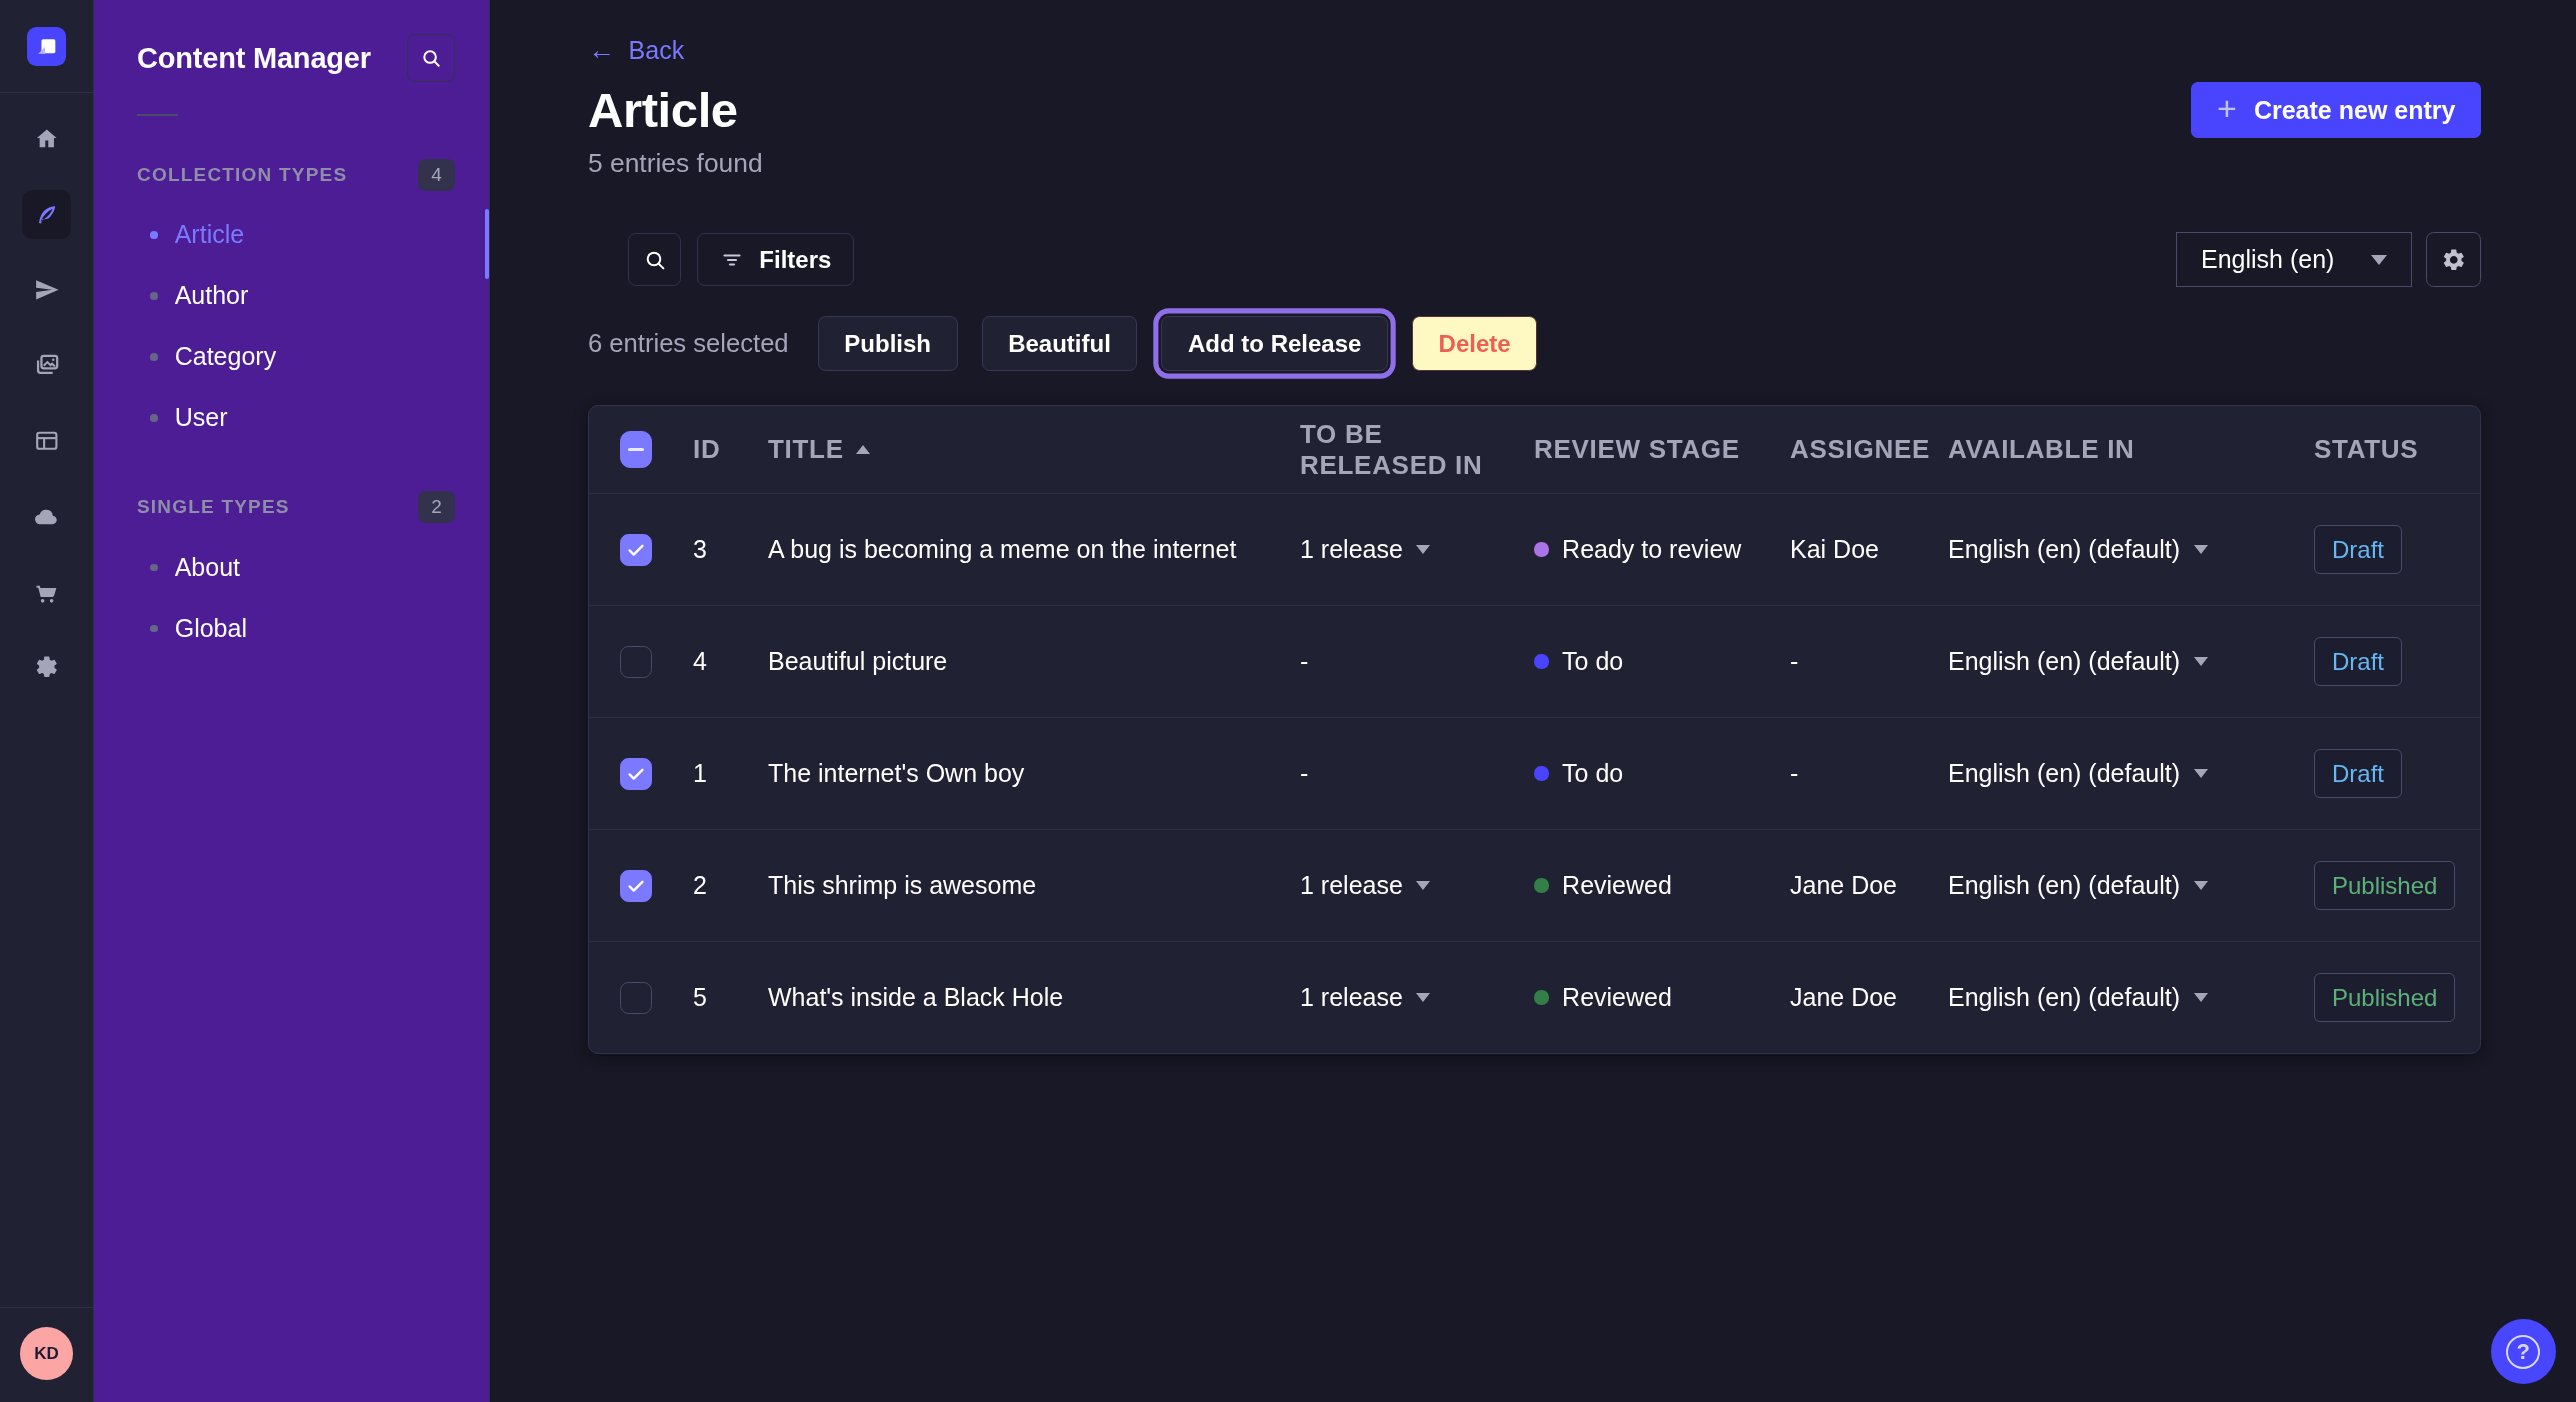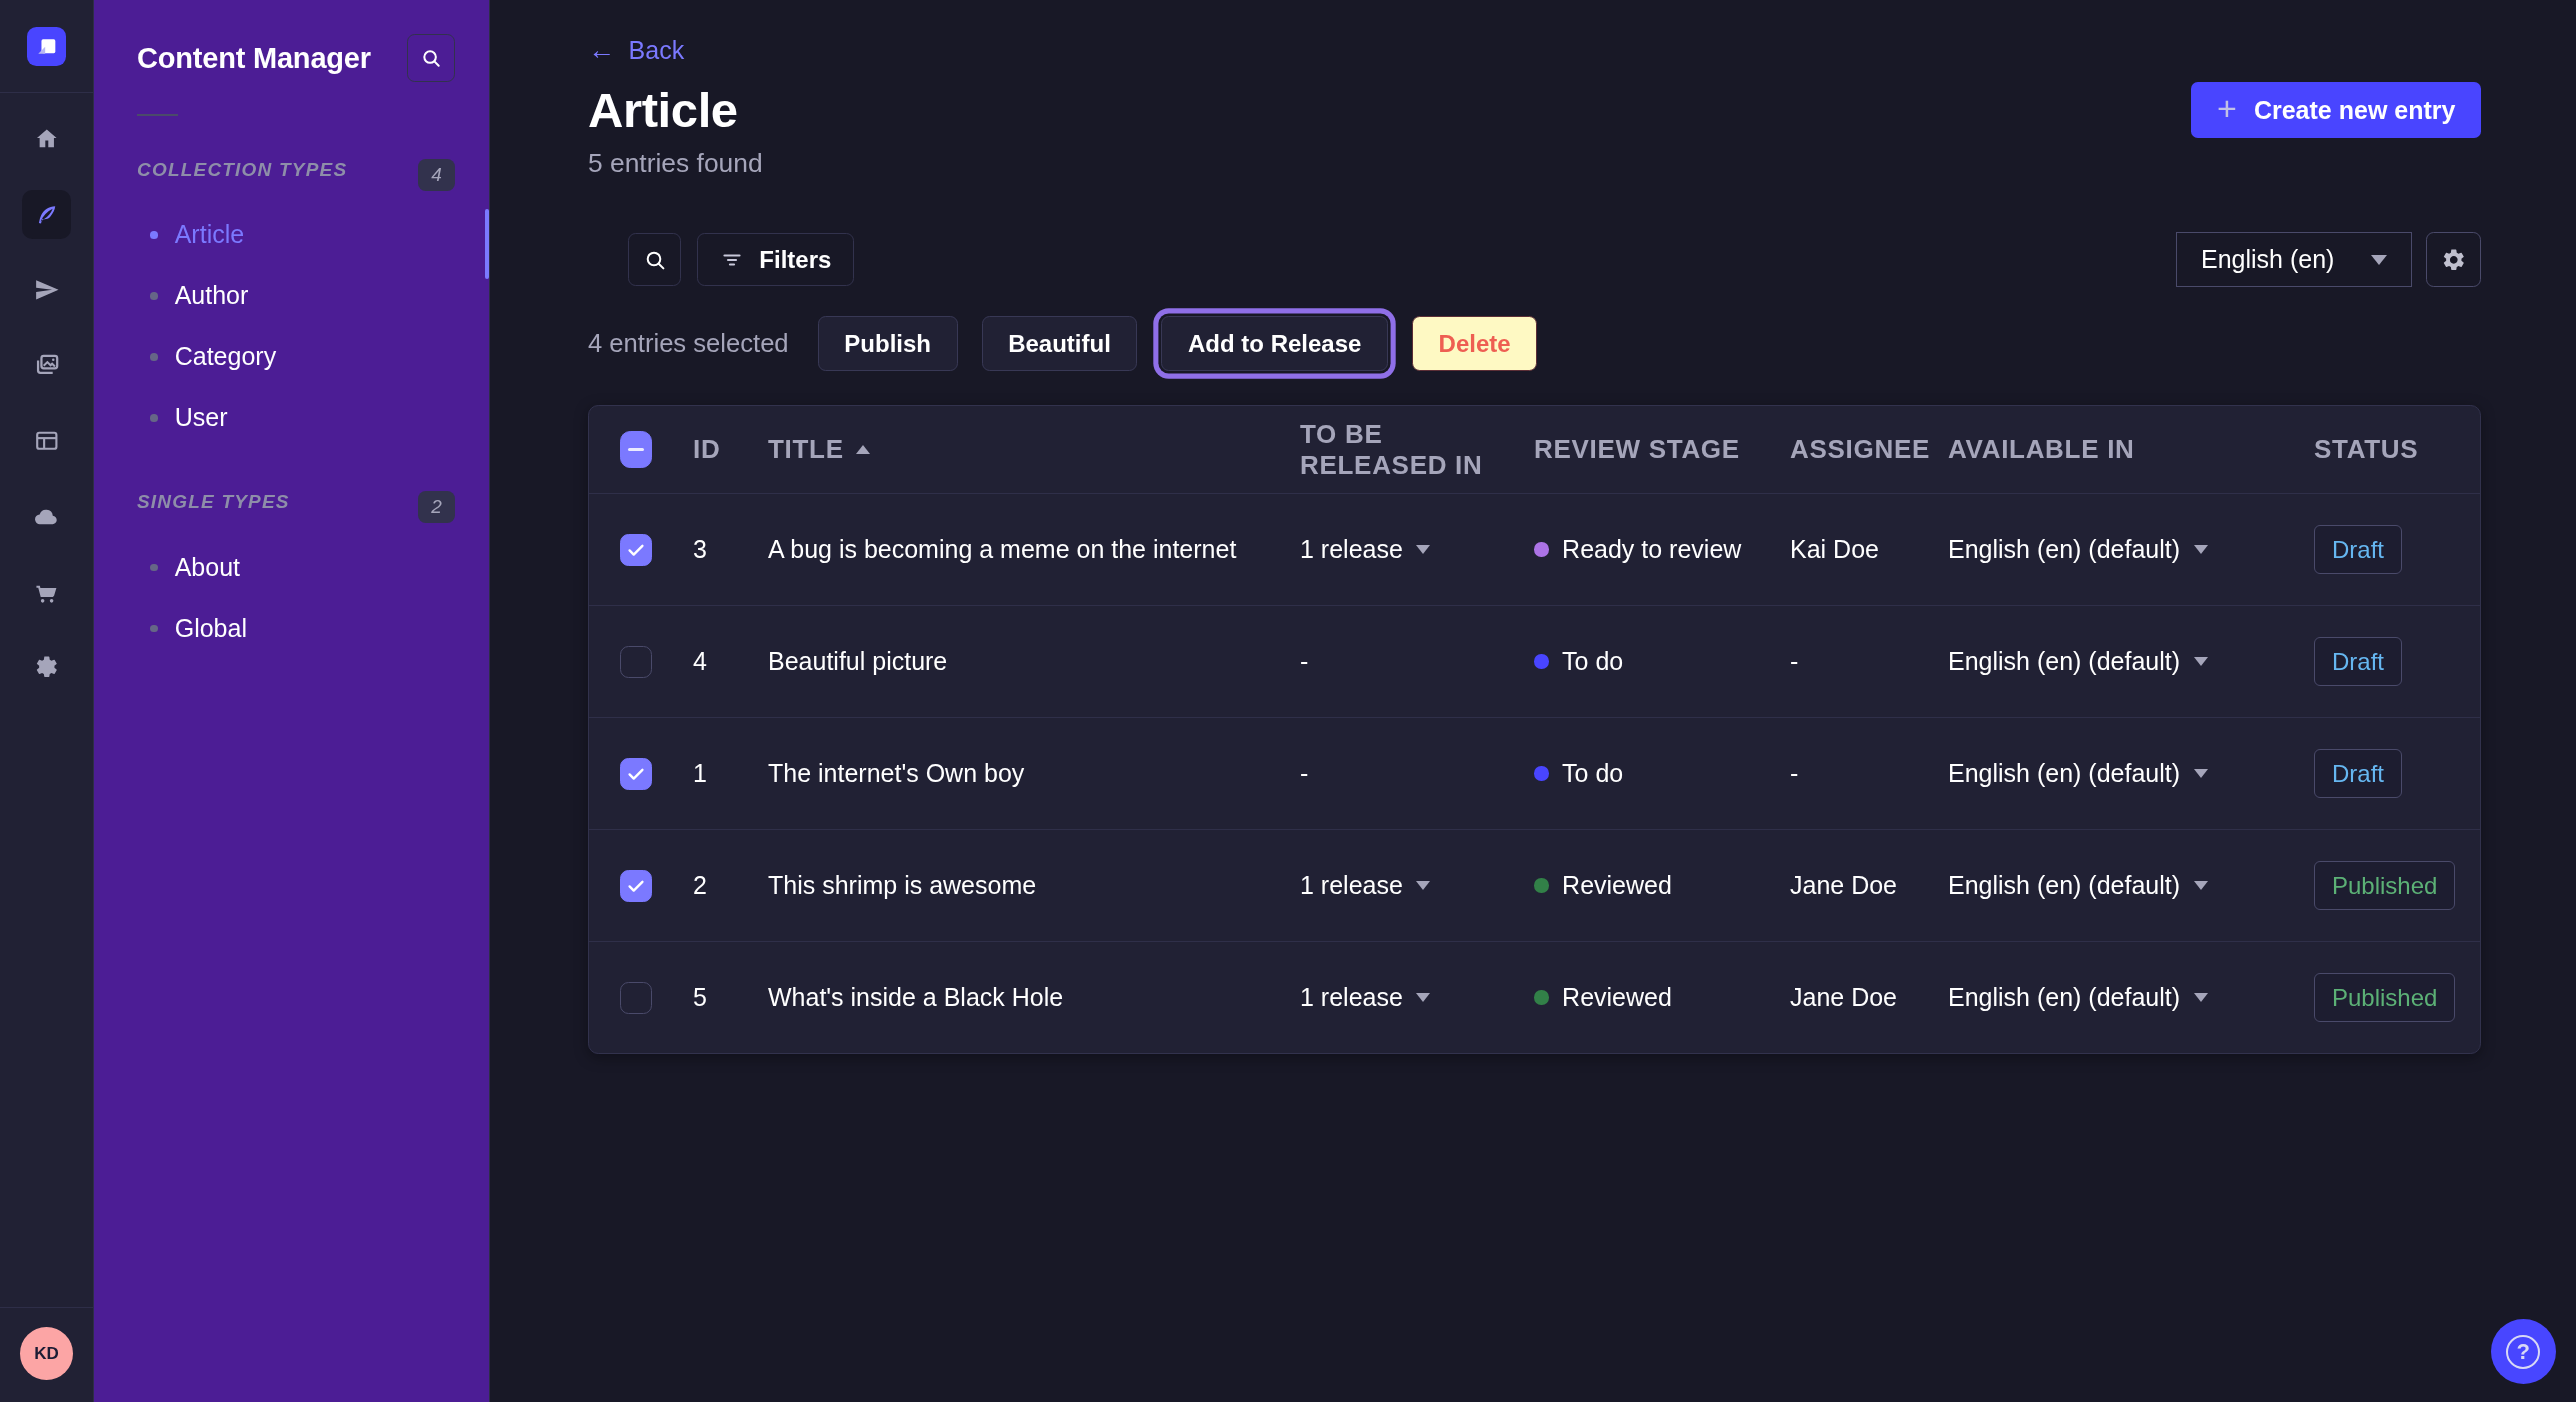--- a/index.html
+++ b/index.html
@@ -25,21 +25,21 @@
 
   
   .subnav { width:396px; background:#4c1d95; border-right:0.9px solid #2e2e48;
     flex-shrink:0; position:relative; }
   .subnav-head { padding:34px 34px 0 43px; display:flex; align-items:center; justify-content:space-between; }
   .subnav-title { font-size:29px; font-weight:bold; letter-spacing:-0.2px; }
   .subnav-search { width:48px; height:48px; border:0.9px solid #32324d; border-radius:7.7px;
     background:transparent; color:#ffffff; display:flex; align-items:center; justify-content:center; cursor:pointer; }
   .subnav-divider { width:41px; height:1.7px; background:#4a4a6a; margin:32px 0 0 43px; }
   .section { margin-top:43px; }
-  .section-head { display:flex; align-items:flex-start; justify-content:space-between; padding:0 34px 0 43px;font-style:italic; }
+  .section-head { display:flex; align-items:center; justify-content:space-between; padding:0 34px 0 43px; }
   .section-label { font-size:19px; font-weight:bold; letter-spacing:1.2px; color:#8e8ea9; text-transform:uppercase; }
   .section-badge { min-width:37px; height:32px; padding:0 8.5px; background:#32324d; border-radius:7.7px;
     color:#a5a5ba; font-size:19px; display:flex; align-items:center; justify-content:center; }
   .section-items { margin-top:13.6px; }
   .nav-item { height:61px; display:flex; align-items:center; padding-left:56px; cursor:pointer; font-size:25px; color:#ffffff; }
   .nav-item .dot { width:7.7px; height:7.7px; border-radius:50%; background:#666687; margin-right:17px; flex-shrink:0; }
   .nav-item.active { color:#7b79ff; }
   .nav-item.active .dot { background:#7b79ff; }
   .subnav-scroll-indicator { position:absolute; right:0; top:209px; width:4.3px; height:70px;
     background:#7b79ff; border-radius:2.6px; }
@@ -276,21 +276,21 @@
         </button>
         <button class="gear-btn">
           <svg width="25.6" height="25.6" viewBox="0 0 24 24" fill="currentColor">
               <path d="M19.14 12.94c.04-.3.06-.61.06-.94s-.02-.64-.07-.94l2.03-1.58a.49.49 0 0 0 .12-.61l-1.92-3.32a.488.488 0 0 0-.59-.22l-2.39.96c-.5-.38-1.03-.7-1.62-.94l-.36-2.54a.484.484 0 0 0-.48-.41h-3.84c-.24 0-.43.17-.47.41l-.36 2.54c-.59.24-1.13.57-1.62.94l-2.39-.96c-.22-.08-.47 0-.59.22L2.74 8.87c-.12.21-.08.47.12.61l2.03 1.58c-.05.3-.09.63-.09.94s.02.64.07.94l-2.03 1.58a.49.49 0 0 0-.12.61l1.92 3.32c.12.22.37.29.59.22l2.39-.96c.5.38 1.03.7 1.62.94l.36 2.54c.05.24.24.41.48.41h3.84c.24 0 .44-.17.47-.41l.36-2.54c.59-.24 1.13-.56 1.62-.94l2.39.96c.22.08.47 0 .59-.22l1.92-3.32c.12-.22.07-.47-.12-.61l-2.01-1.58zM12 15.6A3.61 3.61 0 0 1 8.4 12c0-1.98 1.62-3.6 3.6-3.6s3.6 1.62 3.6 3.6-1.62 3.6-3.6 3.6z"></path>
             </svg>
         </button>
       </div>
     </div>
 
     <div class="selection-row">
-      <span class="selection-text">4 entries selected</span>
+      <span class="selection-text">6 entries selected</span>
       <button class="btn-action">Publish</button>
       <button class="btn-action">Beautiful</button>
       <button class="btn-action focused">Add to Release</button>
       <button class="btn-action danger">Delete</button>
     </div>
 
     <div class="table-card">
       <div class="tr thead">
         <div class="td">
             <span class="checkbox indeterminate">

